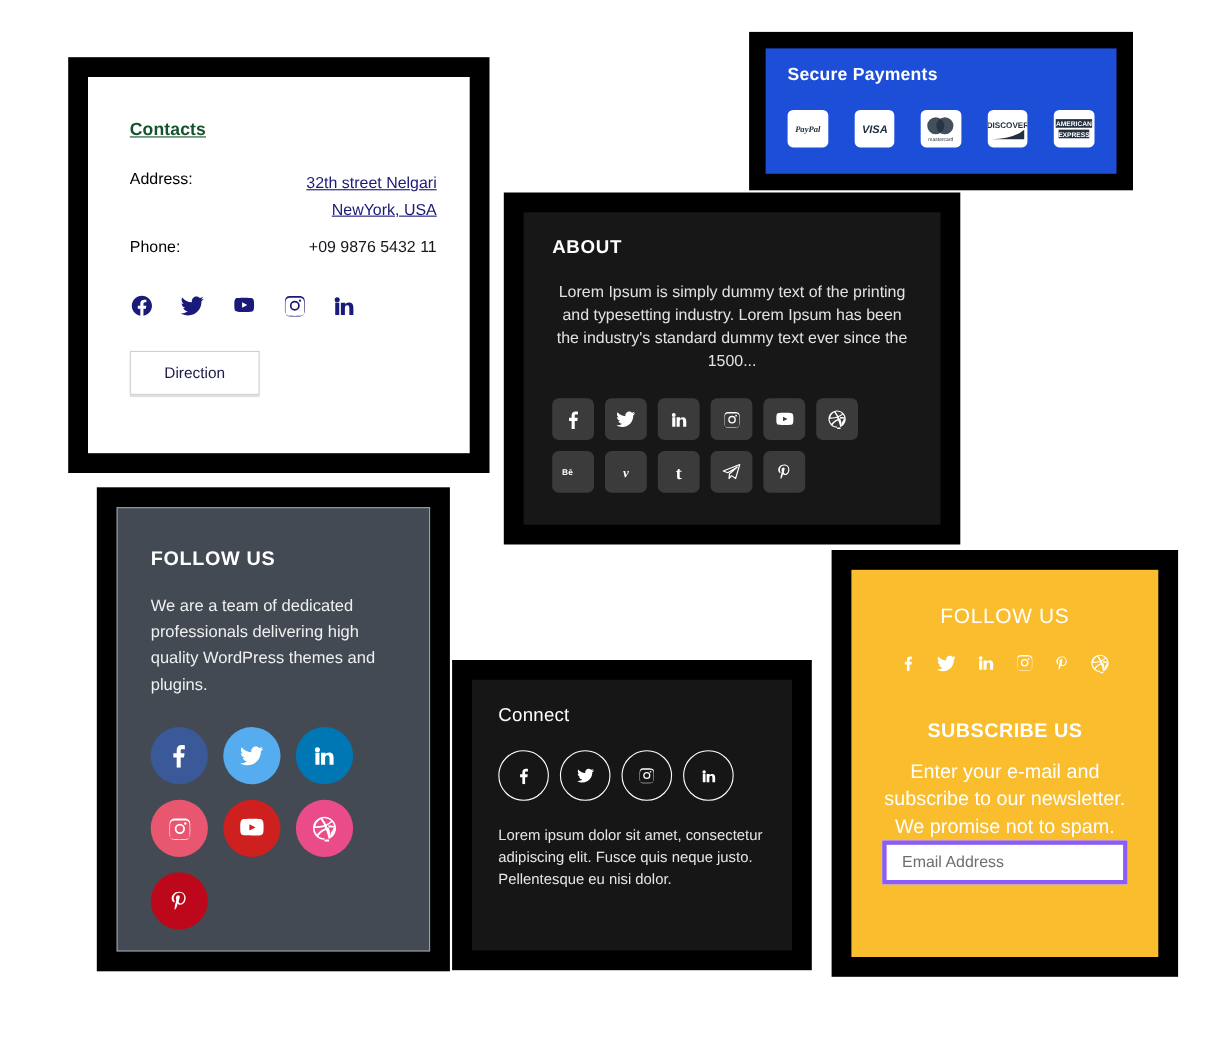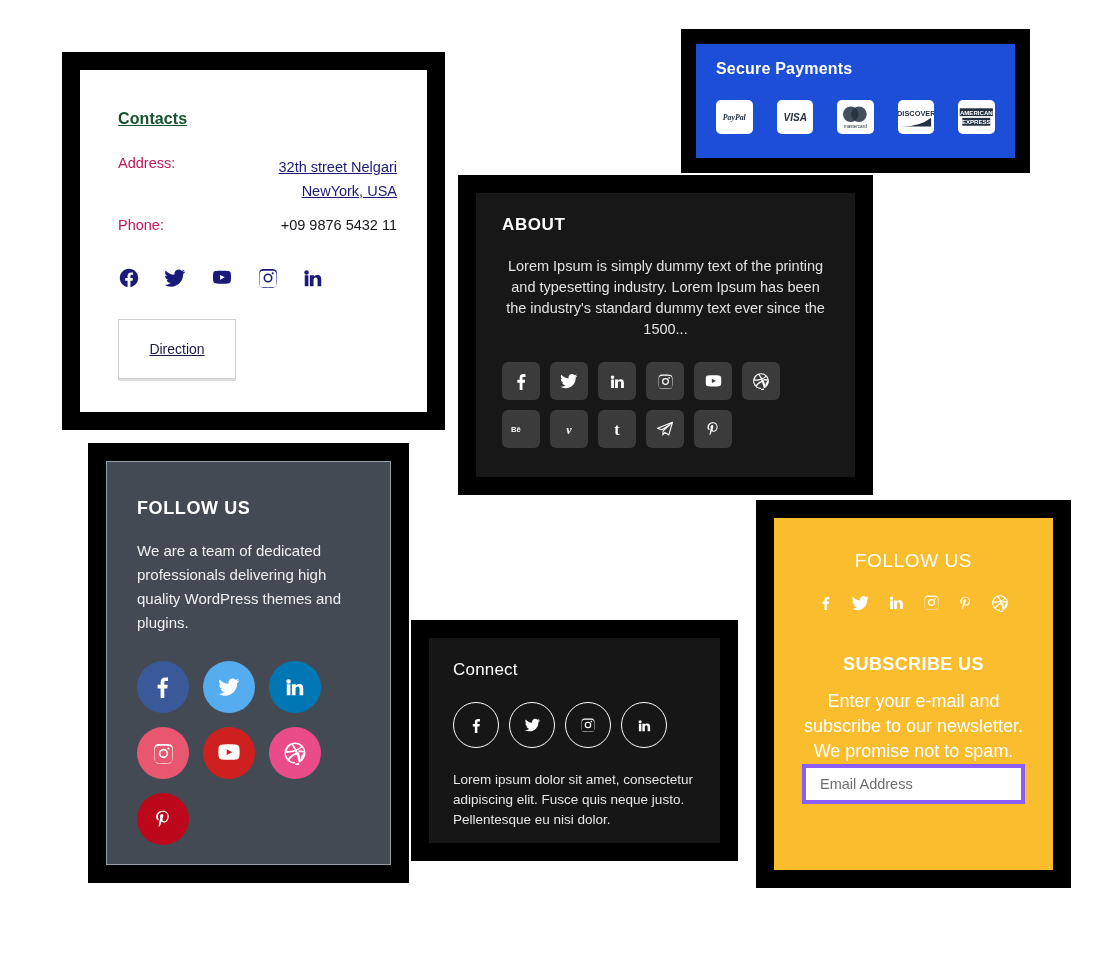--- a/index.html
+++ b/index.html
@@ -13,33 +13,33 @@
   .card{position:absolute;box-sizing:border-box;}
 
   
   #contacts-card{left:62px;top:52px;width:383px;height:378px;background:#000000;padding:18px;}
   #contacts-panel{width:100%;height:100%;background:#ffffff;box-sizing:border-box;padding:40px 30px 20px 38px;}
   .contacts-title{
     font-size:16px;font-weight:bold;color:#14532d;text-decoration:underline;
     letter-spacing:.1px;margin-bottom:27px;display:inline-block;
   }
   .contact-row{display:flex;justify-content:space-between;align-items:flex-start;font-size:14.5px;color:#1a1a2e;}
-  .contact-row .lbl{color:#be185d;}
+  .contact-row .lbl{color:#000000;}
   .contact-row .val{text-align:right;}
   .addr-link{color:#1a1a7a;text-decoration:underline;display:block;line-height:24px;}
   .contact-row.phone{margin-top:14px;}
   .contact-row.hours{margin-top:8px;}
   .contact-row .plain{color:#16161d;}
   #contacts-social{display:flex;gap:23px;margin-top:34px;align-items:center;}
   #contacts-social svg{fill:#1a1a7a;display:block;}
   #direction-button{
-    margin-top:30px;width:118px;height:60px;background:#fff;border:1px solid #cfcfcf;
+    margin-top:30px;width:118px;height:40px;background:#fff;border:1px solid #cfcfcf;
     box-shadow:0 2px 0 rgba(0,0,0,.12);
     display:flex;align-items:center;justify-content:center;
-    font-size:14px;color:#1a1a4a;cursor:pointer;text-decoration:underline;
+    font-size:14px;color:#1a1a4a;cursor:pointer;
   }
 
   
   #payments-card{left:681px;top:29px;width:349px;height:144px;background:#000000;padding:15px;}
   #payments-panel{width:100%;height:100%;background:#1d4ed8;box-sizing:border-box;padding:16px 20px;}
   .payments-title{color:#ffffff;font-size:16px;font-weight:bold;letter-spacing:.2px;}
   #payments-row{display:flex;gap:24px;margin-top:22px;}
   .pay-chip{
     width:46px;height:34px;background:#ffffff;border-radius:5px;
     display:flex;align-items:center;justify-content:center;overflow:hidden;
@@ -69,21 +69,21 @@
   .followus-text{color:#f0f0f0;font-size:15px;line-height:24px;margin-top:20px;}
   #followus-social{margin-top:26px;}
   .fu-row{display:flex;gap:14px;margin-bottom:14px;}
   .fu-circle{
     width:52px;height:52px;border-radius:50%;
     display:flex;align-items:center;justify-content:center;cursor:pointer;
   }
   .fu-circle svg{fill:#ffffff;display:block;}
 
   
-  #connect-card{left:411px;top:620px;width:327px;height:241px;background:#000000;padding:18px;}
+  #connect-card{left:411px;top:600px;width:327px;height:282px;background:#000000;padding:18px;}
   #connect-panel{width:100%;height:100%;background:#161616;box-sizing:border-box;padding:22px 24px;}
   .connect-title{color:#ffffff;font-size:17px;letter-spacing:.2px;}
   #connect-social{display:flex;gap:10px;margin-top:22px;}
   .cn-circle{
     width:44px;height:44px;border-radius:50%;border:1.5px solid #ffffff;
     display:flex;align-items:center;justify-content:center;cursor:pointer;
   }
   .cn-circle svg{fill:#ffffff;display:block;}
   .connect-text{color:#e6e6e6;font-size:13.5px;line-height:20px;margin-top:22px;}
 

